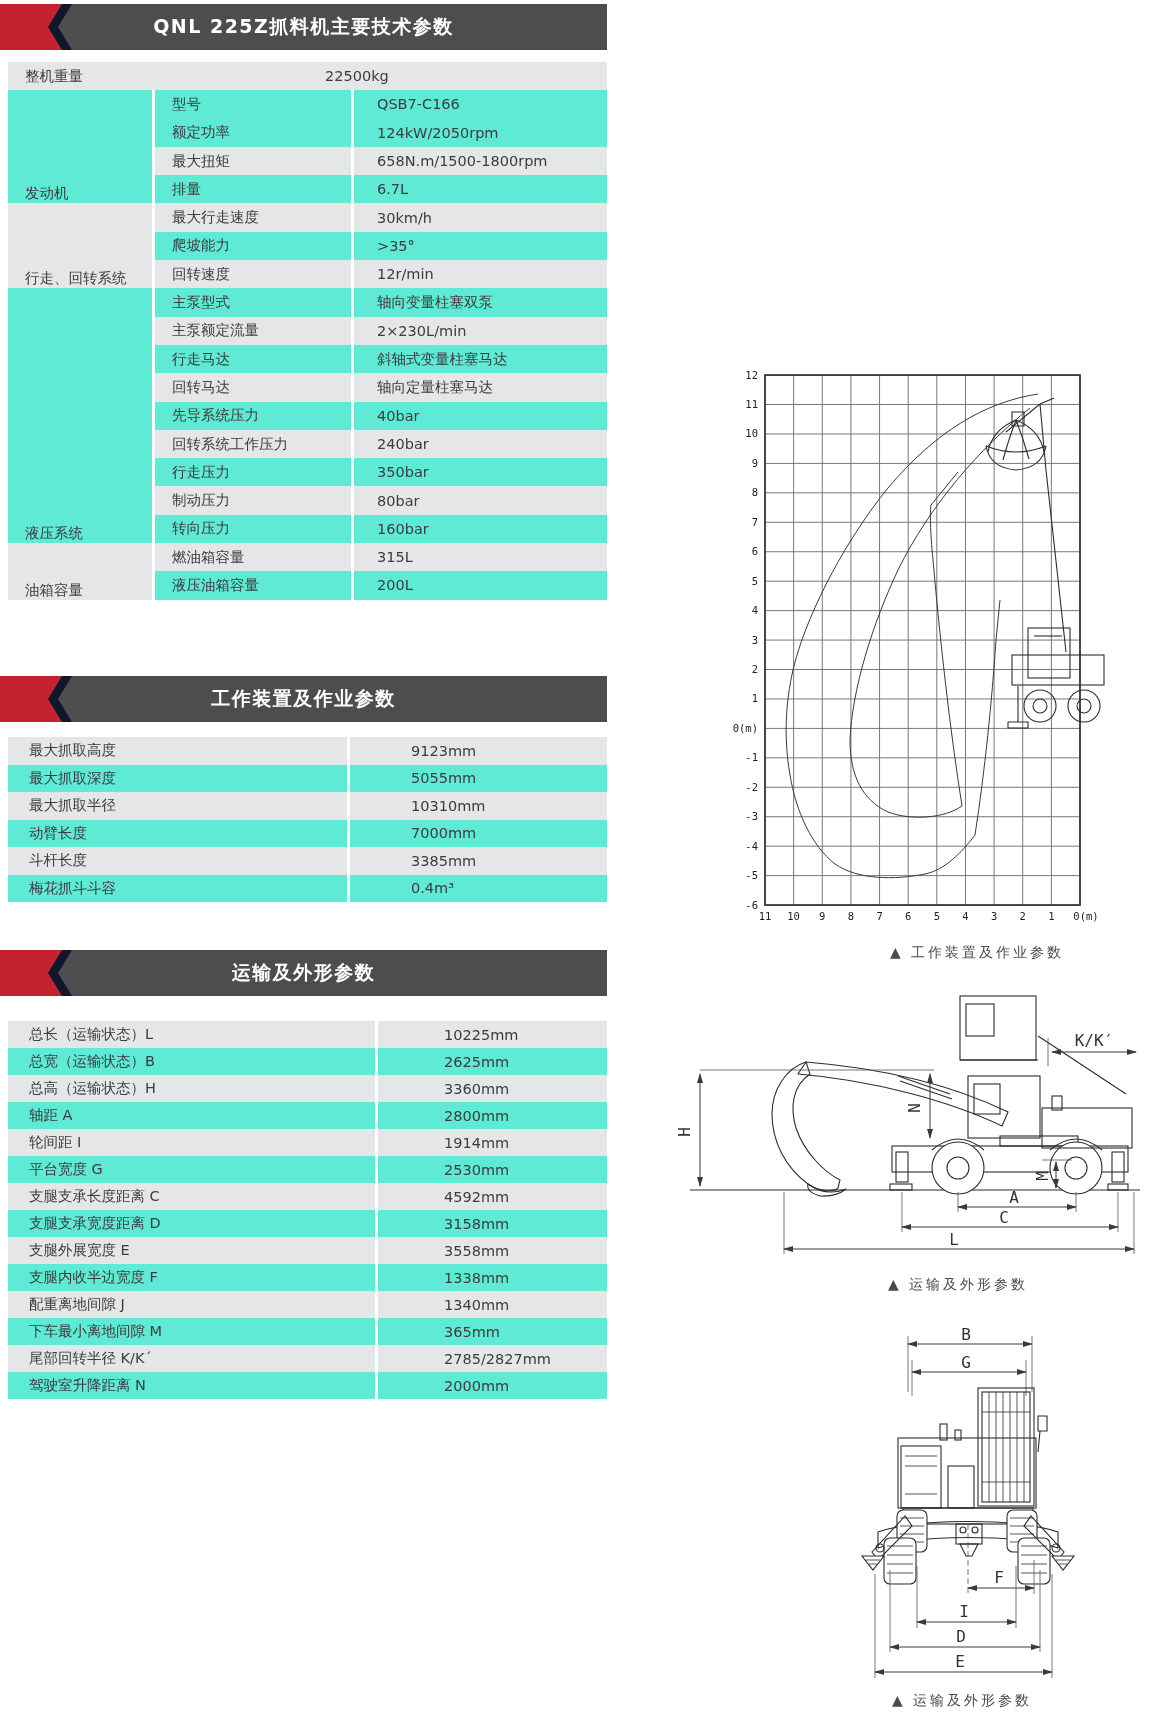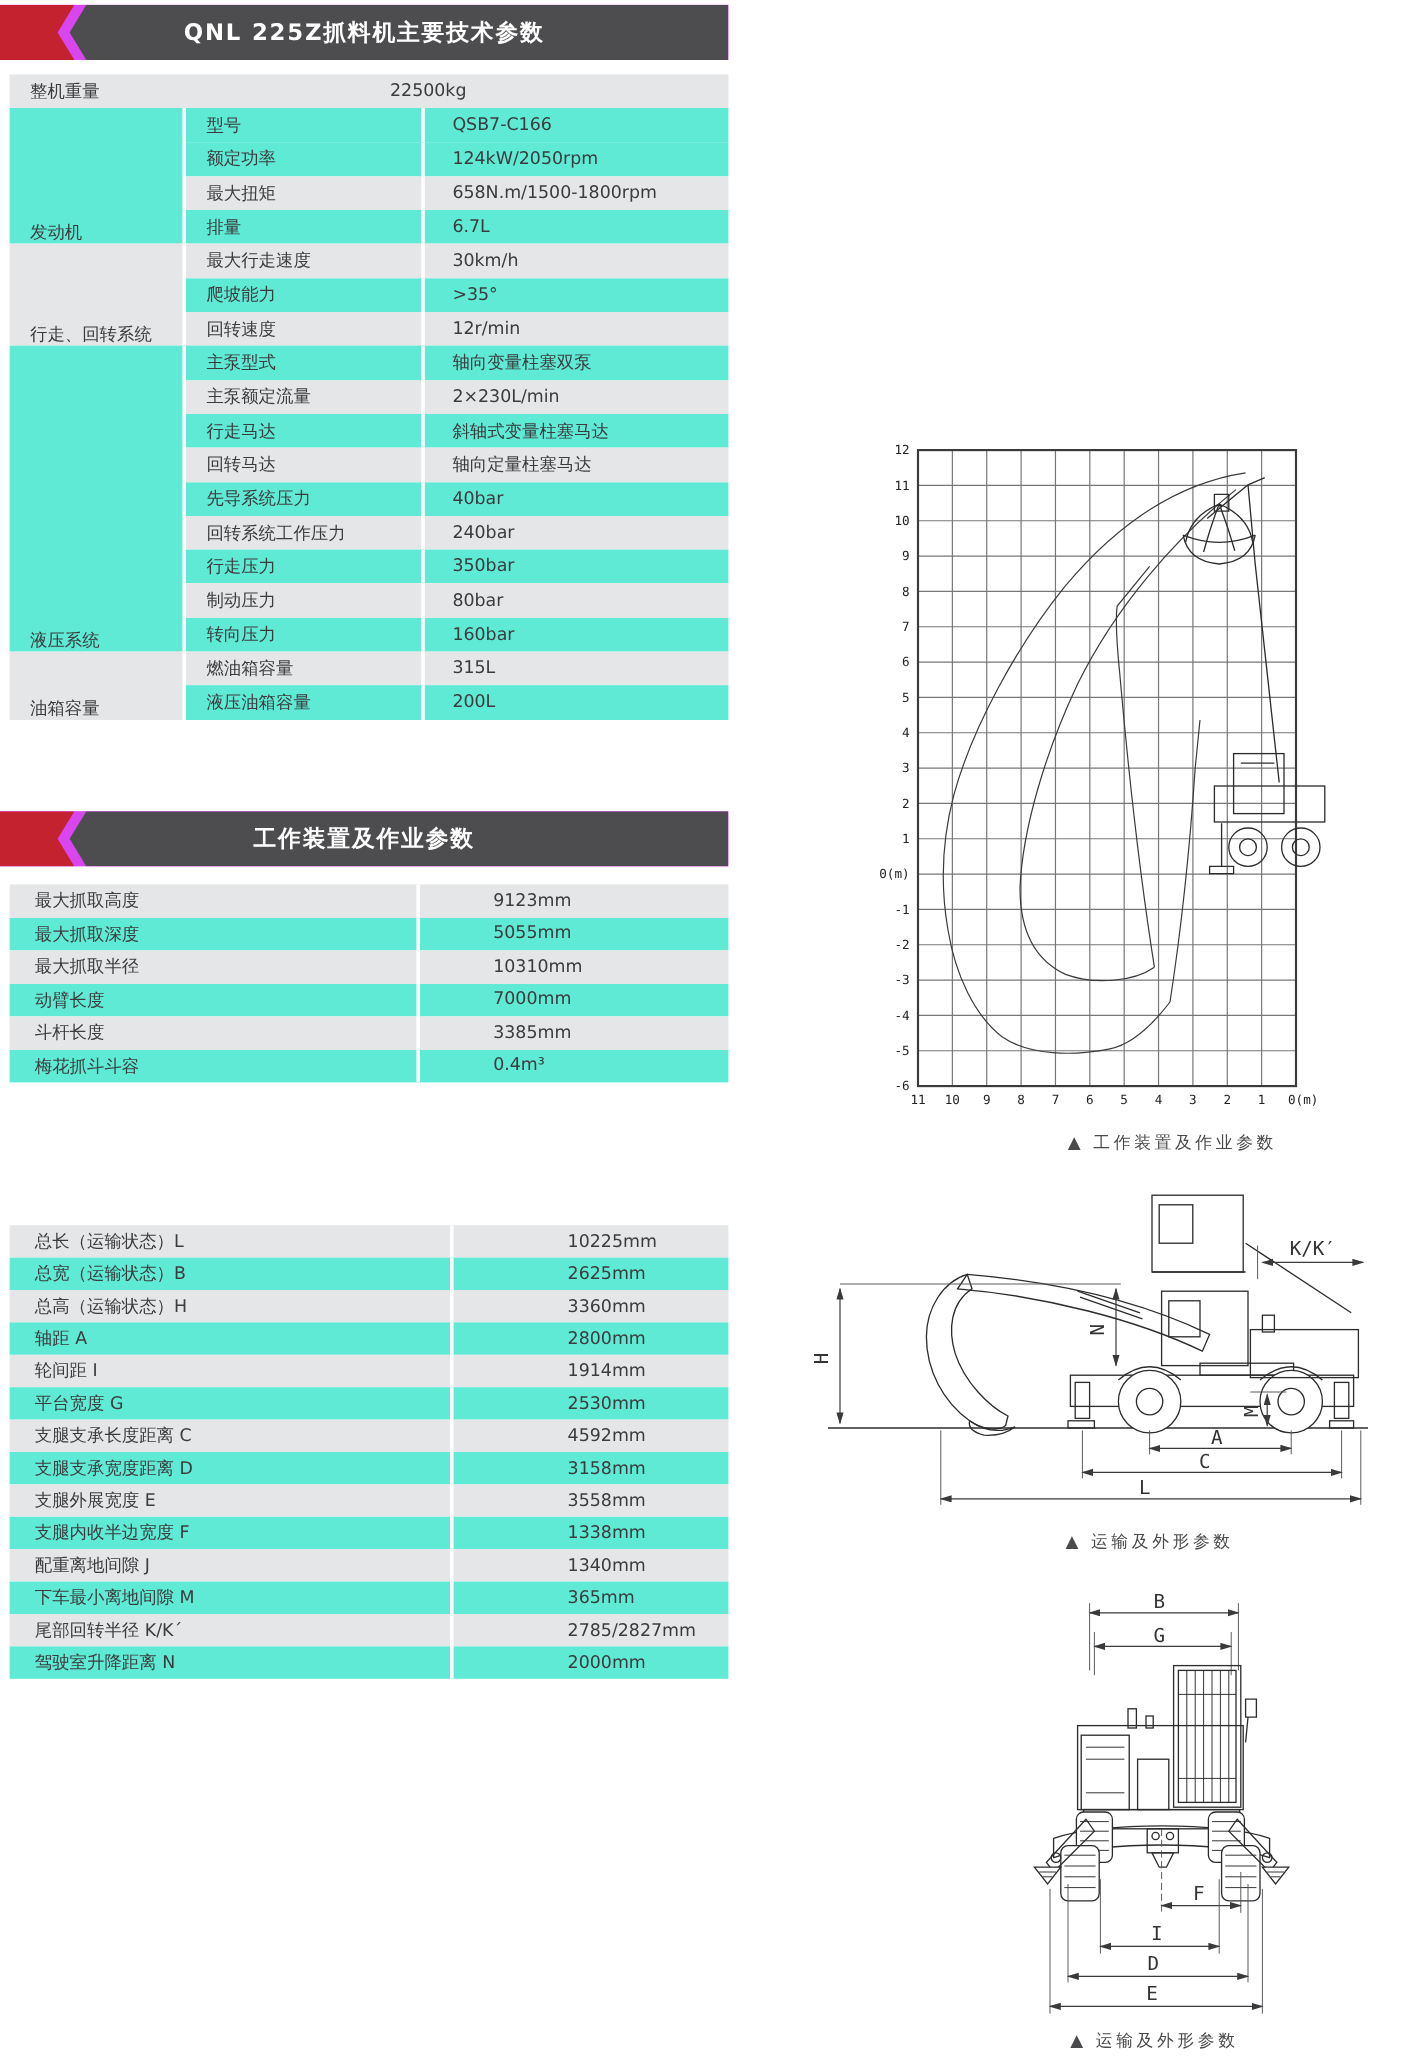--- a/index.html
+++ b/index.html
@@ -1,19 +1,19 @@
 <!DOCTYPE html>
 <html><head>
 <meta charset="utf-8">
 <style>
   html,body{margin:0;padding:0;background:#fff;}
   .page{position:relative;width:1173px;height:1714px;background:#fff;overflow:hidden;
         font-family:"DejaVu Sans","Liberation Sans",sans-serif;color:#3c3c3e;}
   
-  .banner{position:absolute;left:0;width:607px;height:46px;background:#d946ef;}
+  .banner{position:absolute;left:0;width:607px;height:46px;background:#0f172a;}
   .banner .bar{position:absolute;inset:0;background:#4d4d4f;
                clip-path:polygon(72px 0,100% 0,100% 100%,72px 100%,58px 50%);}
   .banner .red{position:absolute;inset:0;background:#c4222e;
                clip-path:polygon(0 0,62px 0,48px 50%,62px 100%,0 100%);}
   .banner .title{position:absolute;inset:0;display:flex;align-items:center;justify-content:center;
                  color:#fff;font-size:19px;font-weight:bold;letter-spacing:1.5px;z-index:2;}
   
   .t{position:absolute;left:8px;width:599px;font-size:14.5px;}
   .row-gray{background:#e5e6e7;}
   .row-white{background:#5eead4;}
@@ -25,21 +25,21 @@
   .t1-acell{width:199px;border-right:3px solid #fff;display:flex;align-items:center;
             padding-left:17px;box-sizing:border-box;flex-shrink:0;}
   .t1-vcell{flex:1;display:flex;align-items:center;padding-left:23px;}
   .t1-merged{position:relative;height:28.3px;display:flex;align-items:center;}
   .t1-merged .t1-glabel{margin-left:17px;}
   .t1-merged-value{position:absolute;left:317px;}
   .t2-row{display:flex;height:27.5px;}
   .t2-label{width:342px;border-right:3px solid #fff;display:flex;align-items:center;
             padding-left:21px;box-sizing:border-box;flex-shrink:0;}
   .t2-value{flex:1;display:flex;align-items:center;padding-left:61px;}
-  .t3-row{display:flex;height:27px;gap:29px;}
+  .t3-row{display:flex;height:27px;}
   .t3-label{width:370px;border-right:3px solid #fff;display:flex;align-items:center;
             padding-left:21px;box-sizing:border-box;flex-shrink:0;}
   .t3-value{flex:1;display:flex;align-items:center;padding-left:66px;}
   
   .cap{position:absolute;width:320px;text-align:center;font-size:14px;color:#4a4a4c;
        letter-spacing:3px;}
   
   svg{position:absolute;}
   .gl{stroke:#77777a;stroke-width:1;}
   .gb{stroke:#3b3b3d;stroke-width:1.8;fill:none;}
@@ -196,20 +196,25 @@
       <div class="t2-row row-gray">
         <div class="t2-label">斗杆长度</div>
         <div class="t2-value">3385mm</div>
       </div>
       <div class="t2-row row-white">
         <div class="t2-label">梅花抓斗斗容</div>
         <div class="t2-value">0.4m³</div>
       </div>
     </div>
 
+  <div class="banner" style="top:950px;">
+    <div class="red"></div>
+    <div class="bar"></div>
+    <div class="title">运输及外形参数</div>
+  </div>
 
   <div class="t" style="top:1021px;">
       <div class="t3-row row-gray">
         <div class="t3-label">总长（运输状态）L</div>
         <div class="t3-value">10225mm</div>
       </div>
       <div class="t3-row row-white">
         <div class="t3-label">总宽（运输状态）B</div>
         <div class="t3-value">2625mm</div>
       </div>

